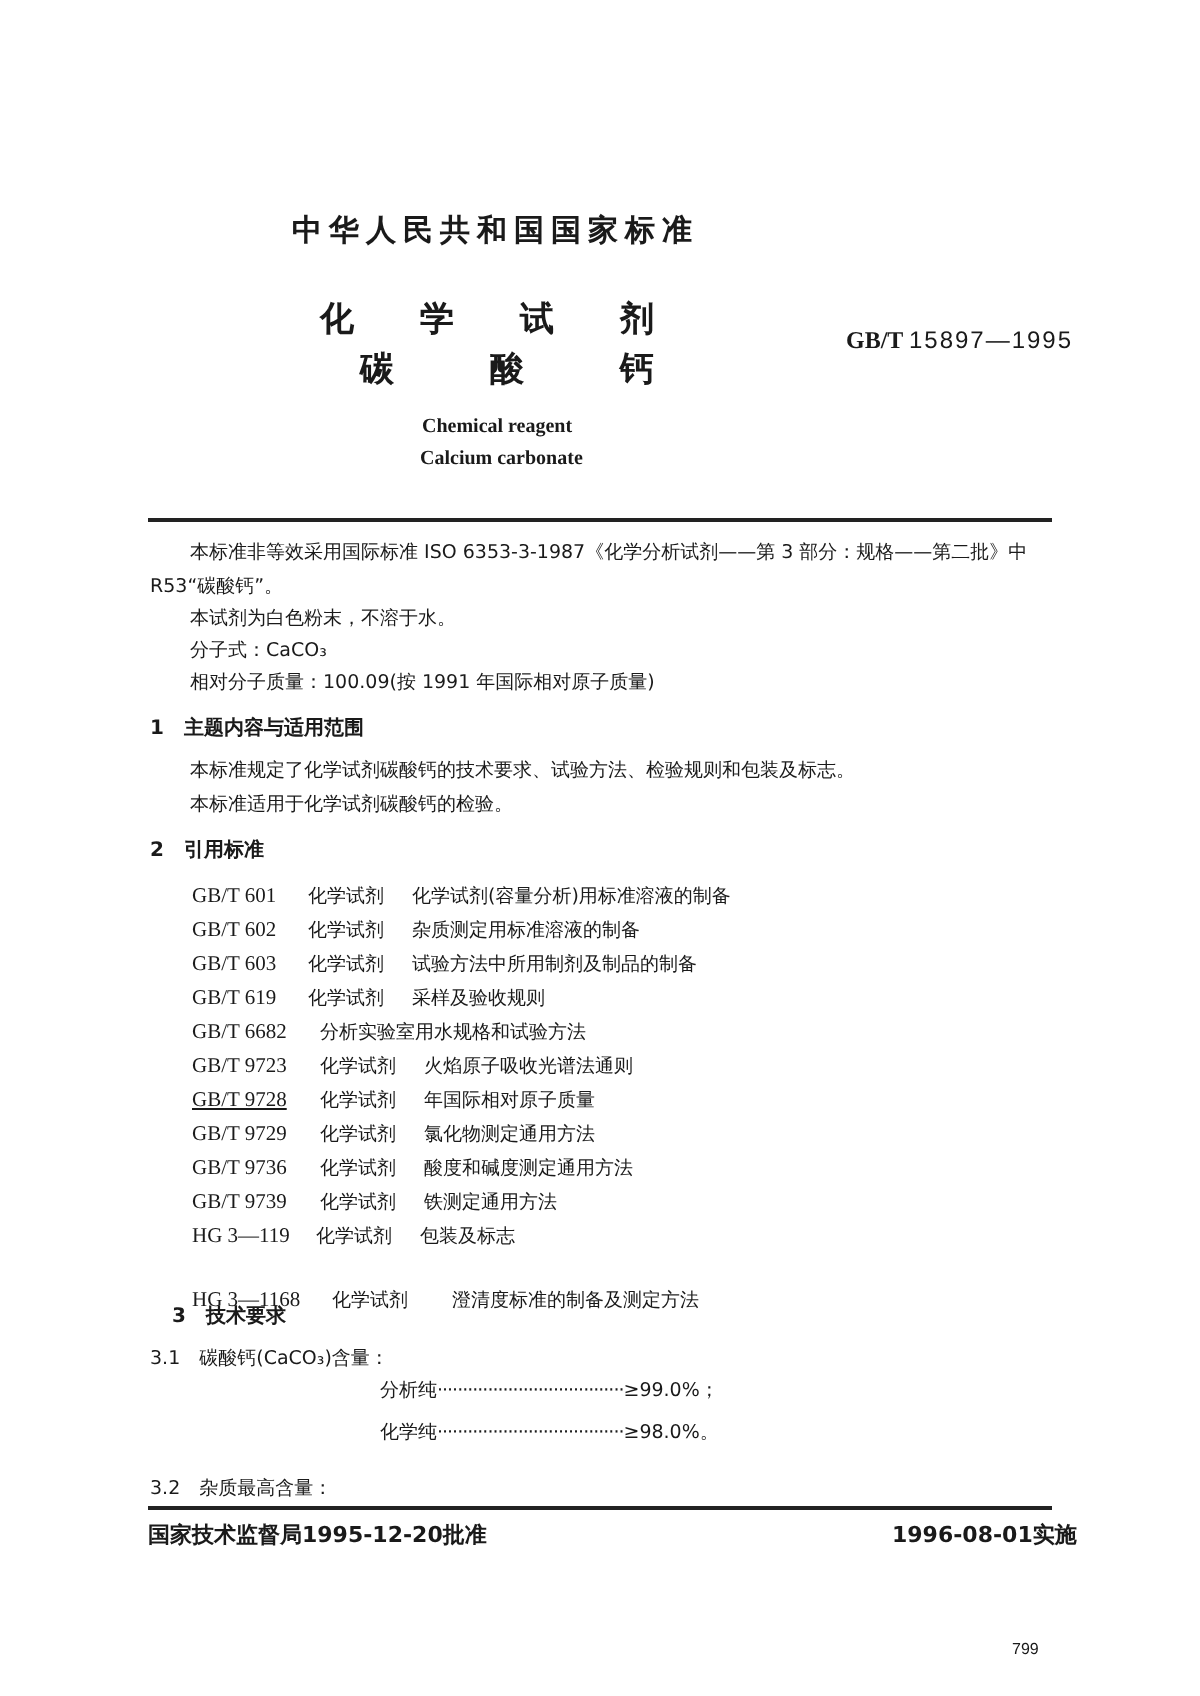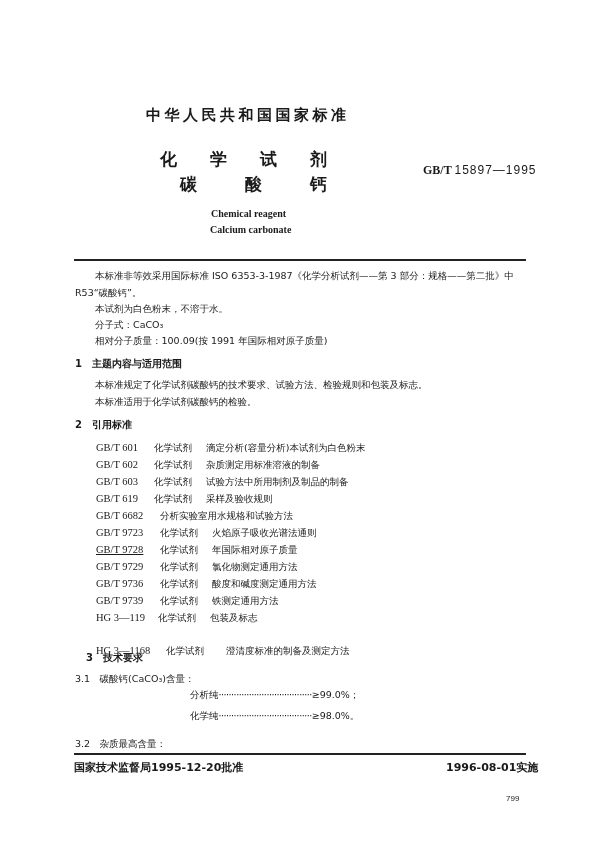--- a/index.html
+++ b/index.html
@@ -20,21 +20,21 @@
     .en2 { left: 210px; top: 224px; font-size: 10px; font-weight: bold; font-family: "Liberation Serif", serif; }
     .rule-top { position: absolute; left: 74px; top: 259px; width: 452px; height: 2px; background: #222; }
     .rule-bot { position: absolute; left: 74px; top: 753px; width: 452px; height: 2px; background: #222; }
     .p { font-size: 9.5px; font-family: "DejaVu Sans", sans-serif; }
     .h { font-size: 10px; font-weight: bold; font-family: "DejaVu Sans", sans-serif; }
     .ref-code { display: inline-block; font-family: "Liberation Serif", serif; font-size: 10.5px; }
     .ref-cat { display: inline-block; }
     .ref-title { display: inline-block; }
     .footer-l { left: 74px; top: 760px; font-size: 11px; font-weight: bold; font-family: "DejaVu Sans", sans-serif; }
     .footer-r { left: 446px; top: 760px; font-size: 11px; font-weight: bold; font-family: "DejaVu Sans", sans-serif; }
-    .page-no { left: 506px; top: 794px; font-size: 8px; font-family: "Liberation Sans", sans-serif; }
+    .page-no { left: 506px; top: 820px; font-size: 8px; font-family: "Liberation Sans", sans-serif; }
     .dots { letter-spacing: -0.5px; }
   </style>
 </head>
 <body>
 
 <div class="abs country">中华人民共和国国家标准</div>
 
 <div class="abs title1">
   <span>化</span><span>学</span><span>试</span><span>剂</span>
 </div>
@@ -59,21 +59,21 @@
 <div class="abs p" style="left:95px; top:335px;">相对分子质量：100.09(按 1991 年国际相对原子质量)</div>
 
 <div class="abs h" style="left:75px; top:357px;">1　主题内容与适用范围</div>
 <div class="abs p" style="left:95px; top:379px;">本标准规定了化学试剂碳酸钙的技术要求、试验方法、检验规则和包装及标志。</div>
 <div class="abs p" style="left:95px; top:396px;">本标准适用于化学试剂碳酸钙的检验。</div>
 
 <div class="abs h" style="left:75px; top:418px;">2　引用标准</div>
 
 <div>
   <div class="abs p" style="left:96px; top:442px;">
-    <span class="ref-code" style="width:58px;">GB/T 601</span><span class="ref-cat" style="width:52px;">化学试剂</span><span class="ref-title">滴定分析(容量分析)本试剂为白色粉末</span>
+    <span class="ref-code" style="width:58px;">GB/T 601</span><span class="ref-cat" style="width:52px;">化学试剂</span><span class="ref-title">化学试剂(容量分析)用标准溶液的制备</span>
   </div>
   <div class="abs p" style="left:96px; top:459px;">
     <span class="ref-code" style="width:58px;">GB/T 602</span><span class="ref-cat" style="width:52px;">化学试剂</span><span class="ref-title">杂质测定用标准溶液的制备</span>
   </div>
   <div class="abs p" style="left:96px; top:476px;">
     <span class="ref-code" style="width:58px;">GB/T 603</span><span class="ref-cat" style="width:52px;">化学试剂</span><span class="ref-title">试验方法中所用制剂及制品的制备</span>
   </div>
   <div class="abs p" style="left:96px; top:493px;">
     <span class="ref-code" style="width:58px;">GB/T 619</span><span class="ref-cat" style="width:52px;">化学试剂</span><span class="ref-title">采样及验收规则</span>
   </div>

